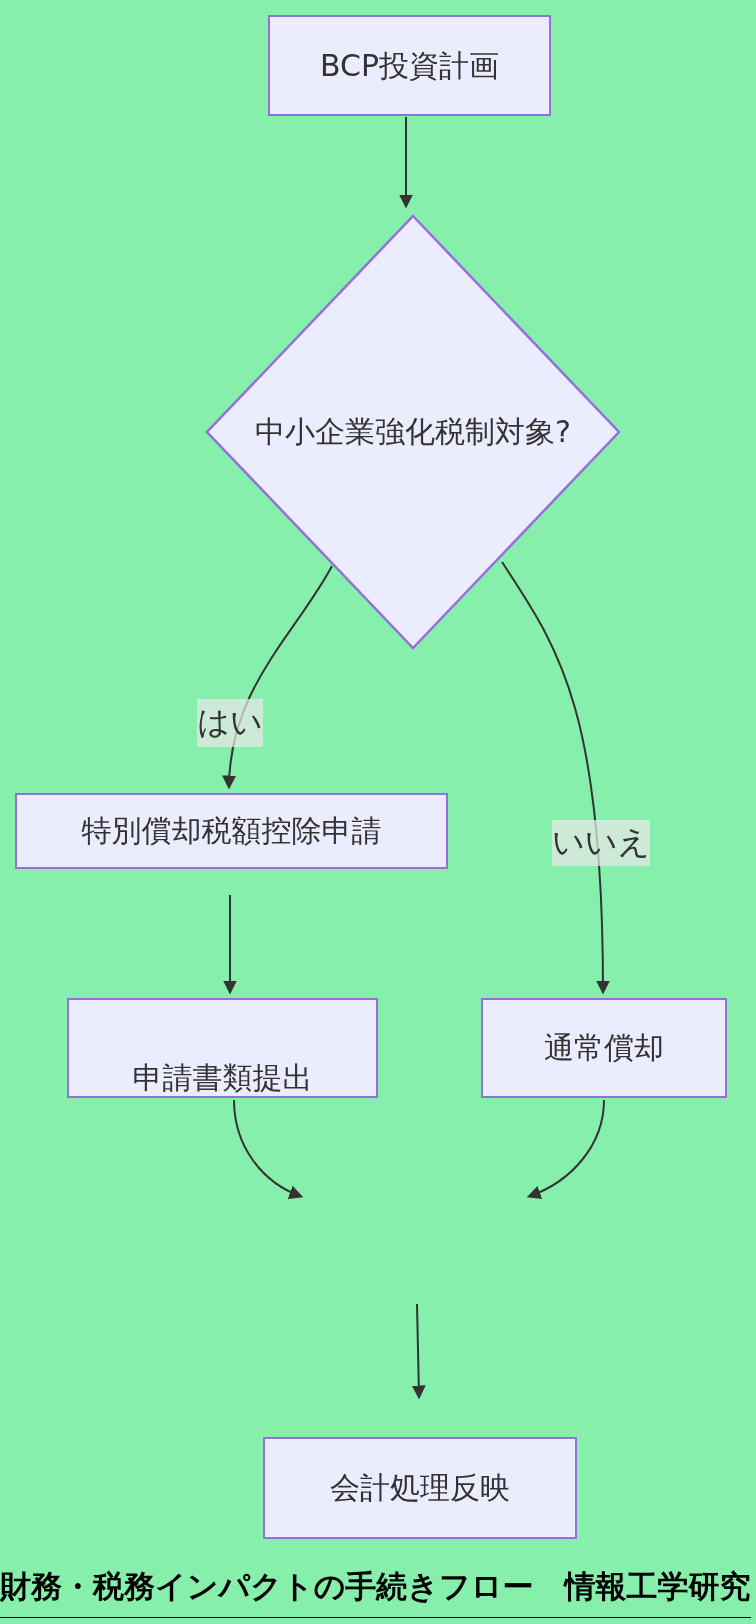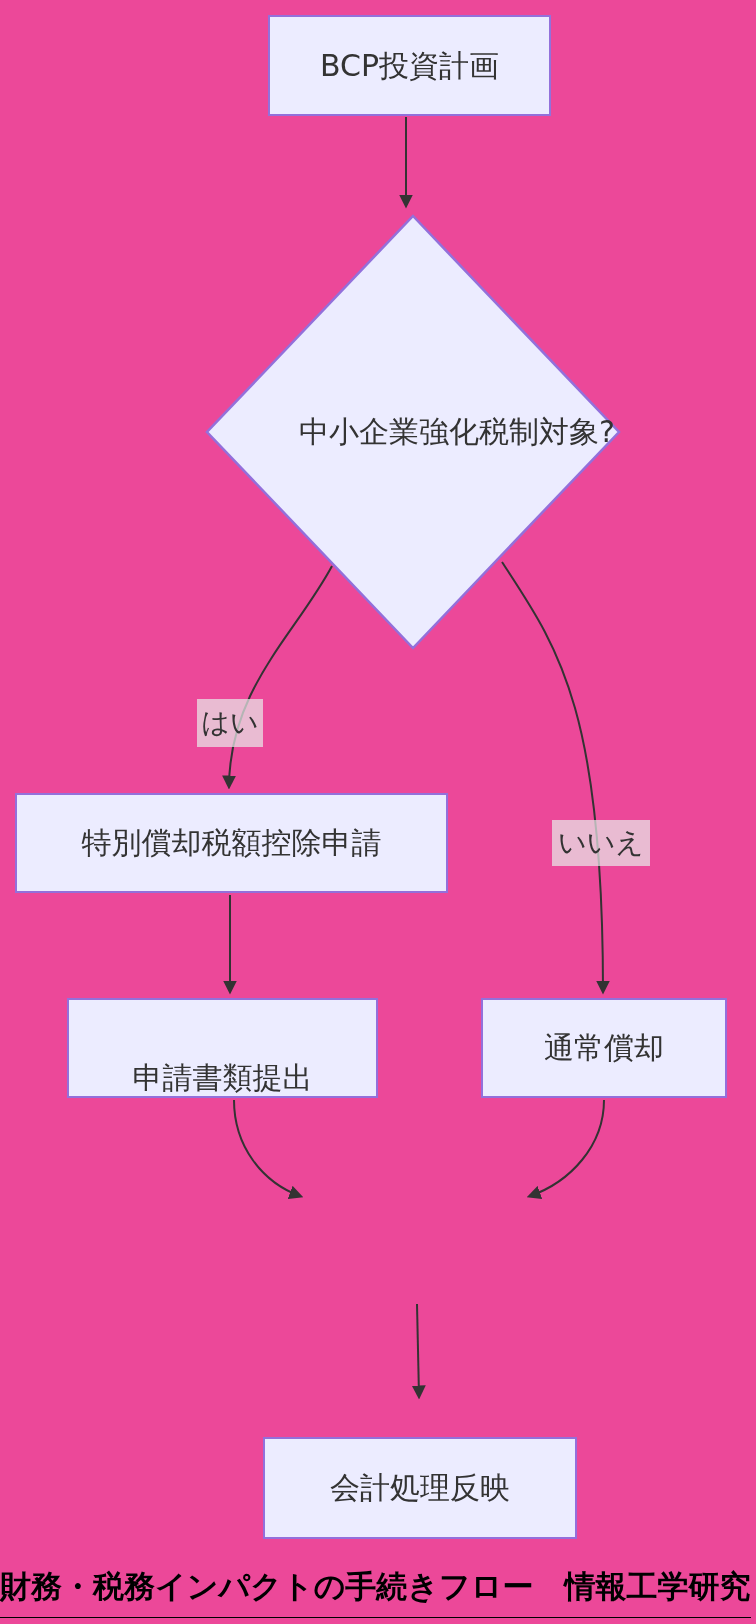--- a/index.html
+++ b/index.html
@@ -1,20 +1,20 @@
 <!DOCTYPE html>
 <html><head>
 <meta charset="utf-8">
 <style>
   html, body { margin: 0; padding: 0; background: #ffffff; }
   .stage {
     position: relative;
     width: 756px;
     height: 1624px;
-    background: #ec4899;
+    background: #86efac;
     overflow: hidden;
     font-family: "DejaVu Sans", "Liberation Sans", sans-serif;
   }
   svg.edges {
     position: absolute;
     left: 0; top: 0;
     width: 756px; height: 1624px;
   }
   .node {
     position: absolute;
@@ -26,30 +26,30 @@
     justify-content: center;
     color: #333333;
     font-size: 30px;
     line-height: 1.2;
     white-space: nowrap;
   }
   .diamond-label {
     position: absolute;
     display: flex;
     align-items: center;
-    justify-content: flex-end;
+    justify-content: center;
     color: #333333;
     font-size: 30px;
     white-space: nowrap;
   }
   .edge-label {
     position: absolute;
     background: rgba(232,232,232,0.72);
     color: #333333;
-    font-size: 28px;
+    font-size: 32px;
     display: flex;
     align-items: center;
     justify-content: center;
     white-space: nowrap;
   }
   .caption {
     position: absolute;
     left: 0;
     top: 1566px;
     width: 756px;
@@ -104,21 +104,21 @@
   </div>
 
   <div class="edge-label" style="left:197px; top:699px; width:66px; height:48px;">
     <span>はい</span>
   </div>
 
   <div class="edge-label" style="left:552px; top:820px; width:98px; height:46px;">
     <span>いいえ</span>
   </div>
 
-  <div class="node" style="left:15px; top:793px; width:433px; height:100px;">
+  <div class="node" style="left:15px; top:793px; width:433px; height:76px;">
     <span>特別償却税額控除申請</span>
   </div>
 
   <div class="node" style="left:67px; top:998px; width:311px; height:100px;align-items:flex-end;">
     <span>申請書類提出</span>
   </div>
 
   <div class="node" style="left:481px; top:998px; width:246px; height:100px;">
     <span>通常償却</span>
   </div>

